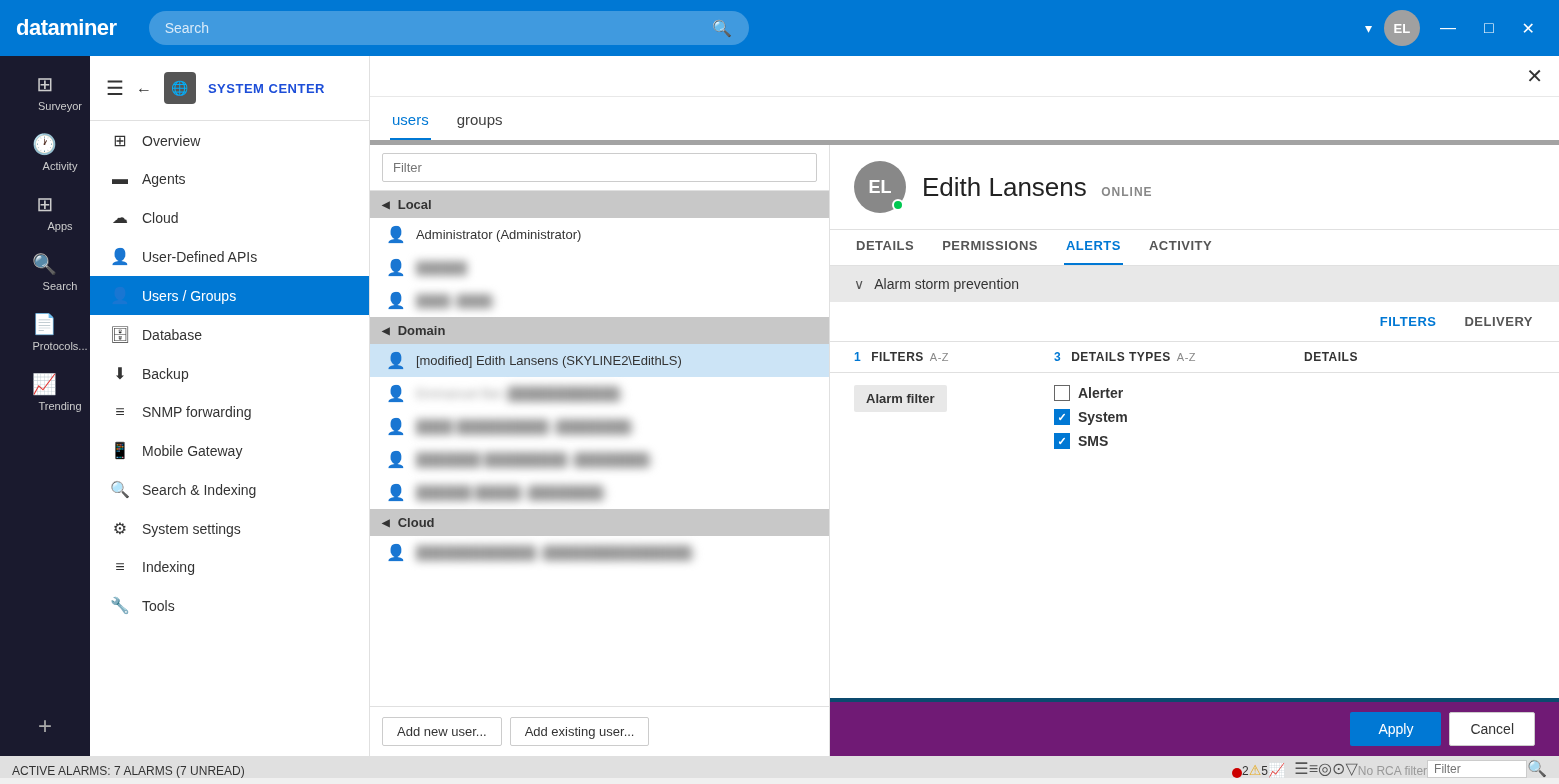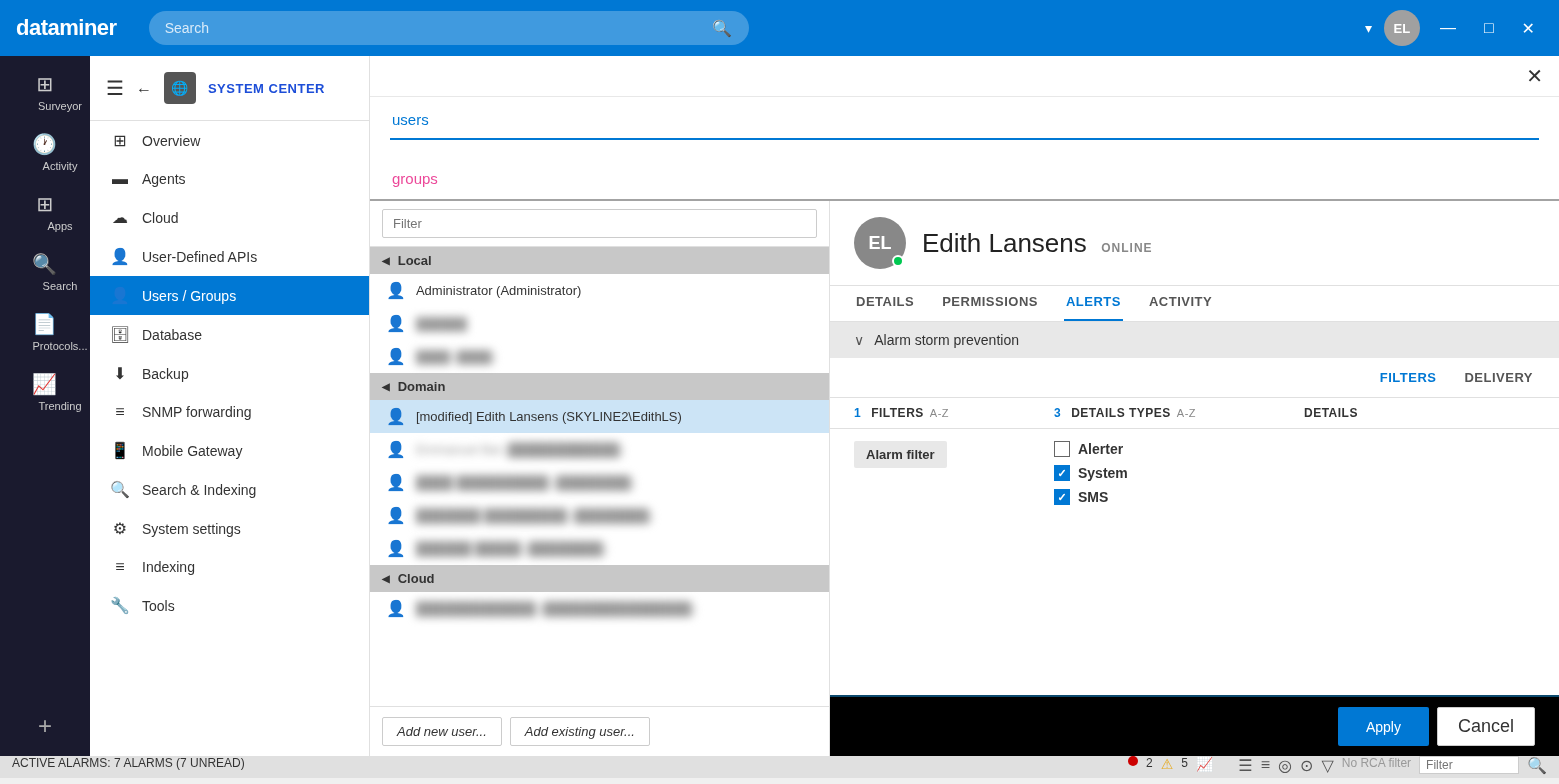--- a/index.html
+++ b/index.html
@@ -71,22 +71,22 @@
     .nav-item-icon { font-size: 16px; width: 20px; text-align: center; }
 
     
     .main-content { flex: 1; background: white; display: flex; flex-direction: column; overflow: hidden; }
 
     
     .content-header { display: flex; justify-content: flex-end; padding: 8px 16px; border-bottom: 1px solid #e8e8e8; }
     .close-btn { background: none; border: none; font-size: 20px; cursor: pointer; color: #333; }
 
     
-    .tabs-bar { display: flex; padding: 8px 20px 0; gap: 24px; border-bottom: 2px solid #a3a3a3; flex-direction: column; }
-    .tab { padding: 6px 2px 10px; font-size: 15px; cursor: pointer; color: #ec4899; border-bottom: 2px solid transparent; }
+    .tabs-bar { display: flex; padding: 8px 20px 0; gap: 24px; border-bottom: 5px solid #a3a3a3; }
+    .tab { padding: 6px 2px 10px; font-size: 15px; cursor: pointer; color: #404040; border-bottom: 2px solid transparent; }
     .tab.active { color: #0078d4; border-bottom: 2px solid #0078d4; }
 
     
     .content-body { display: flex; flex: 1; overflow: hidden; }
 
     
     .user-list-panel { width: 460px; border-right: 1px solid #e0e0e0; display: flex; flex-direction: column; }
     .filter-input-wrap { padding: 8px 12px; border-bottom: 1px solid #e0e0e0; }
     .filter-input {
       width: 100%; padding: 6px 10px; border: 1px solid #ccc; border-radius: 2px;
@@ -102,21 +102,21 @@
       display: flex; align-items: center; padding: 7px 16px; font-size: 13px;
       color: #333; cursor: pointer; gap: 10px;
     }
     .user-item.selected { background: #cce4f6; }
     .user-avatar-icon { color: #0078d4; font-size: 16px; }
     .user-name { font-size: 13px; }
     .user-item .blurred { color: #999; filter: blur(3px); font-size: 12px; }
     .user-actions { display: flex; gap: 8px; padding: 10px 12px; border-top: 1px solid #e0e0e0; }
     .action-btn {
       padding: 6px 14px; border: 1px solid #ccc; background: white; font-size: 13px;
-      cursor: pointer; border-radius: 2px; color: #333; font-style: italic;
+      cursor: pointer; border-radius: 2px; color: #333;
     }
 
     
     .user-detail-panel { flex: 1; display: flex; flex-direction: column; overflow: hidden; }
 
     .user-detail-header {
       display: flex; align-items: center; gap: 16px; padding: 16px 24px;
       border-bottom: 1px solid #e0e0e0;
     }
     .user-large-avatar {
@@ -171,35 +171,35 @@
     .checkbox-checked {
       width: 16px; height: 16px; border: 1px solid #0078d4; background: #0078d4;
       display: inline-flex; align-items: center; justify-content: center; color: white; font-size: 11px;
     }
     .col-details-data { flex: 1; }
     .no-description { font-size: 14px; color: #666; padding-top: 4px; }
 
     
     .bottom-bar {
       display: flex; justify-content: flex-end; gap: 8px; padding: 10px 24px;
-      border-top: 2px solid #0c4a6e; background: #000000;
+      border-top: 4px solid #0c4a6e; background: #701a75;
     }
     .apply-btn {
       padding: 8px 28px; background: #0078d4; color: white; border: none;
       font-size: 14px; cursor: pointer; border-radius: 2px;
     }
     .cancel-btn {
       padding: 8px 20px; background: white; color: #333; border: 1px solid #ccc;
-      font-size: 18px; cursor: pointer; border-radius: 2px;
+      font-size: 14px; cursor: pointer; border-radius: 2px;
     }
 
     
     .status-bar {
-      height: 22px; background: #e0e0e0; display: flex; align-items: flex-start;
-      padding: 0 12px; font-size: 12px; color: #333; gap: 8px;
+      height: 22px; background: #e0e0e0; display: flex; align-items: flex-end;
+      padding: 0 12px; font-size: 12px; color: #333; 
     }
     .status-alarms { color: #333; font-size: 12px; }
     .status-spacer { flex: 1; }
     .status-dot-red { width: 10px; height: 10px; background: #cc0000; border-radius: 50%; }
     .status-icon { font-size: 16px; color: #555; cursor: pointer; }
     .rca-filter { font-size: 12px; color: #999; }
 
     .divider-v { width: 1px; background: #e0e0e0; align-self: stretch; margin: 0 4px; }
   </style>
 </head>

